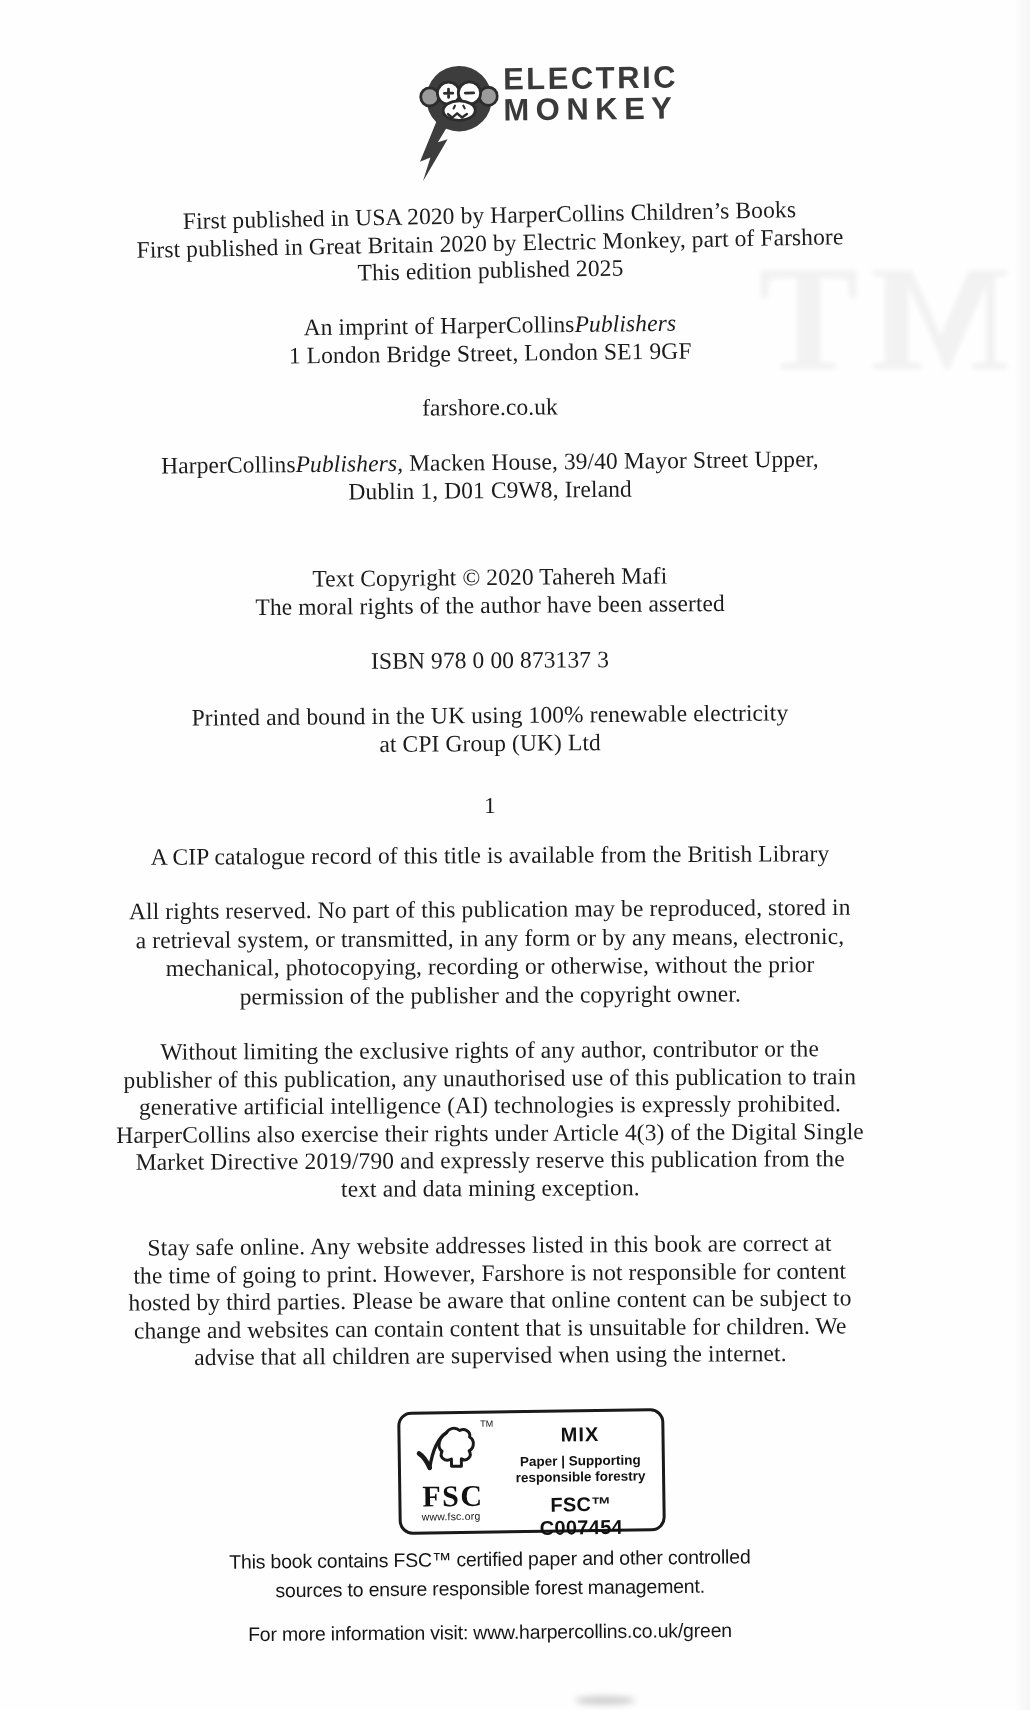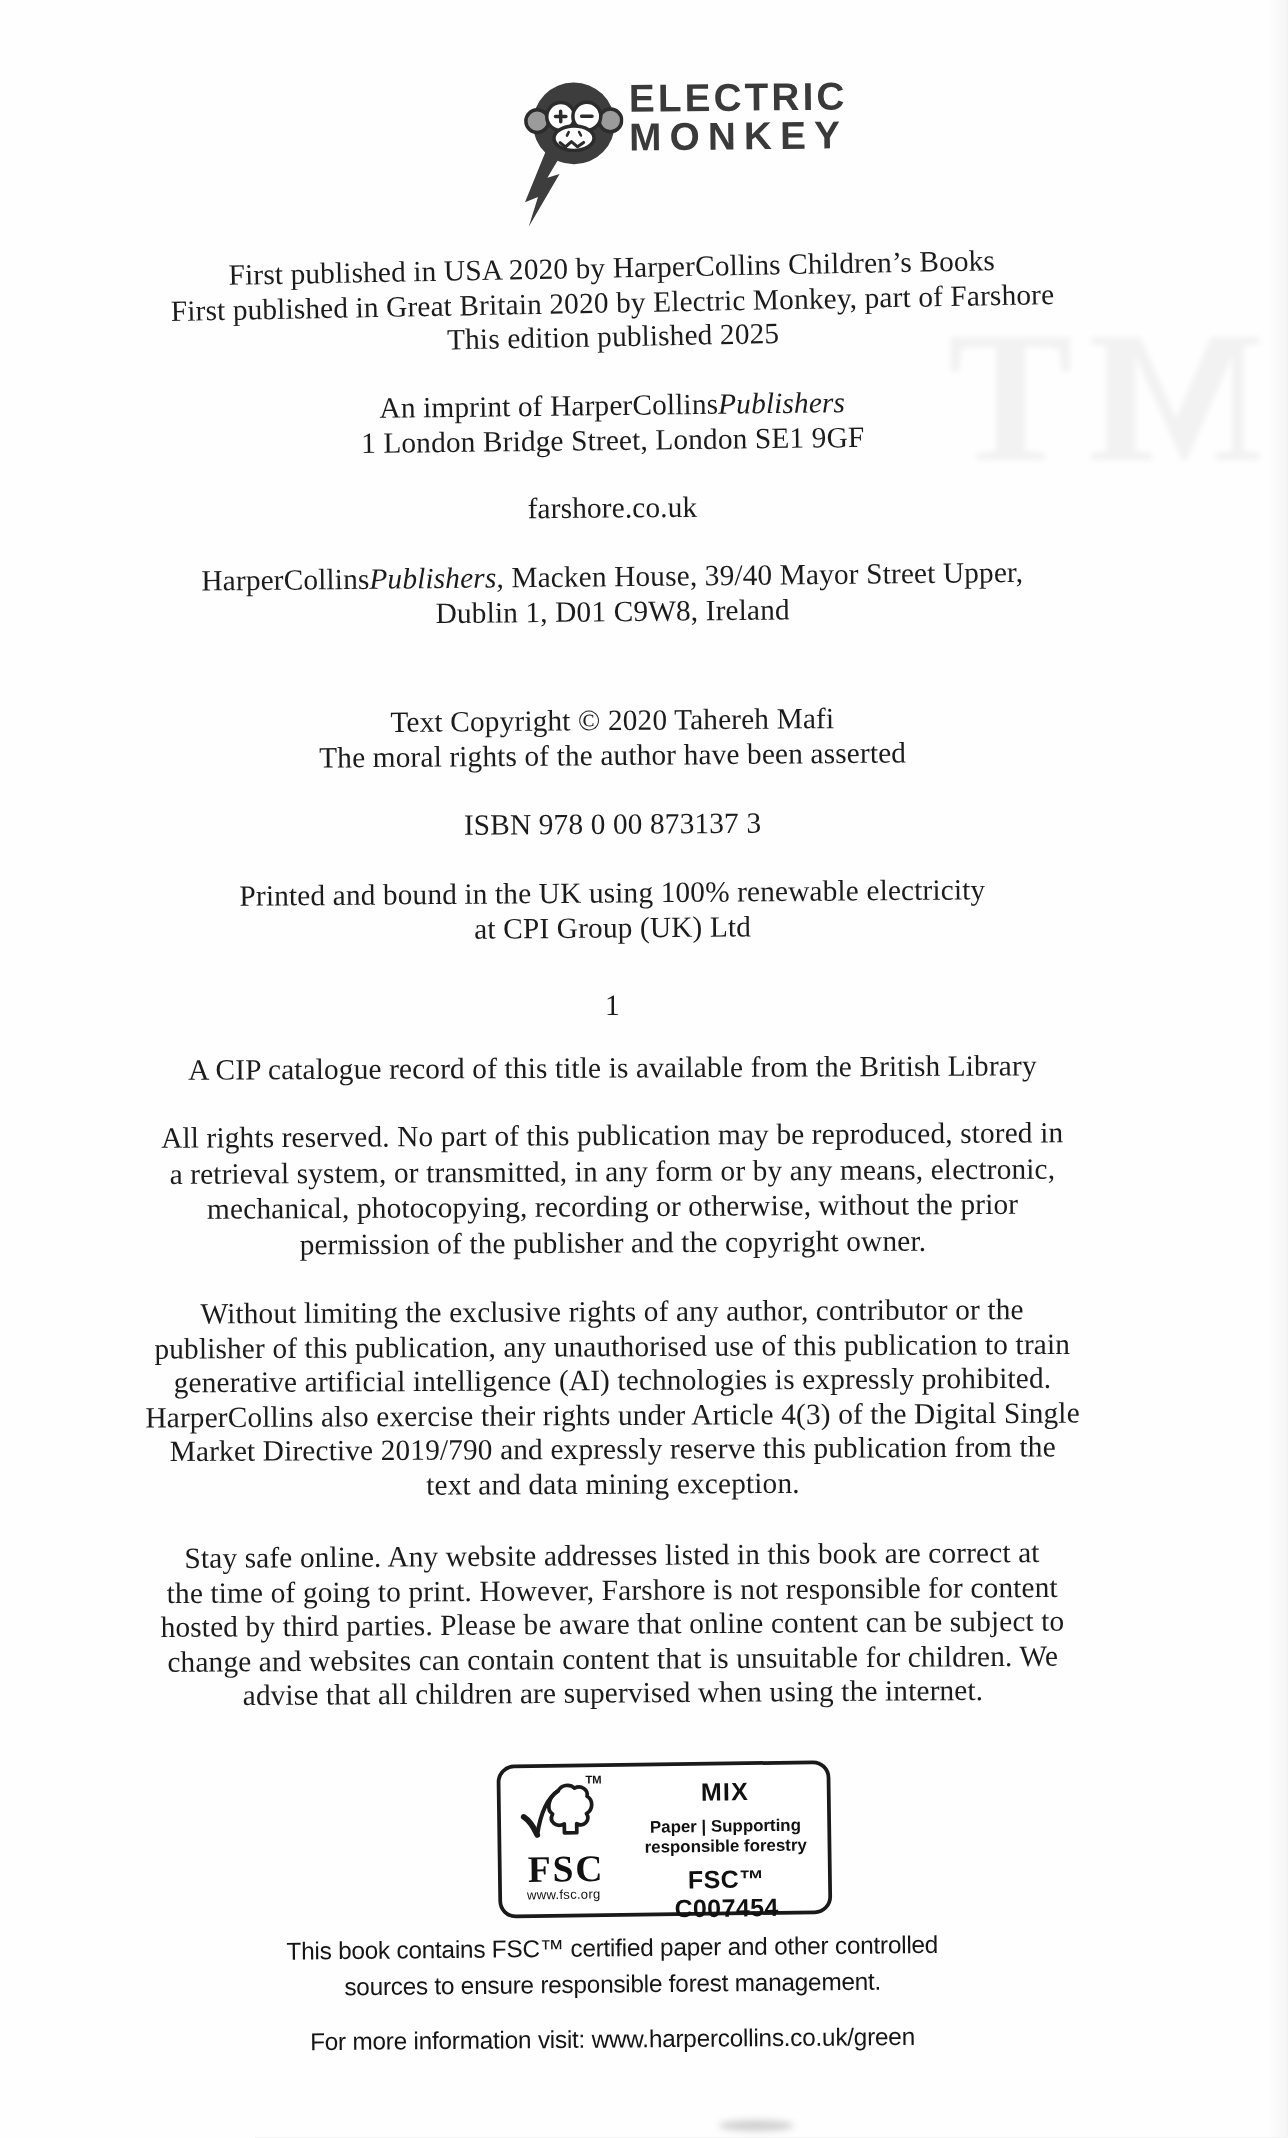--- a/index.html
+++ b/index.html
@@ -38,21 +38,21 @@
   }
   
   .fsc-box {
     position:absolute; left:398px; top:1410px; width:267px; height:123px;
     box-sizing:border-box; border:3px solid #1a1a1a; border-radius:14px; background:#fff;
     transform:rotate(-0.8deg); display:flex;
     font-family:"Liberation Sans",sans-serif; color:#111;
   }
   .fsc-left { width:106px; position:relative; padding:9px 0 0 13px; box-sizing:border-box; }
   .fsc-left svg { display:block; }
-  .fsc-tm { position:absolute; top:5px; left:68px; font-size:9px; font-weight:bold; }
+  .fsc-tm { position:absolute; top:5px; left:80px; font-size:9px; font-weight:normal; }
   .fsc-brand { font-family:"Liberation Serif",serif; font-weight:bold; font-size:30px; line-height:27px; letter-spacing:1.5px; margin:3px 0 0 8px; }
   .fsc-url { font-size:10.5px; margin:1px 0 0 7px; letter-spacing:0.2px; }
   .fsc-right { flex:1; text-align:center; padding:11px 8px 0 0; }
   .fsc-mix { font-size:20px; font-weight:bold; letter-spacing:1px; }
   .fsc-desc { font-size:13.5px; font-weight:bold; line-height:16px; margin-top:7px; }
   .fsc-license { font-size:20px; font-weight:bold; margin-top:8px; letter-spacing:0.3px; }
   
   .sans-note { font-family:"Liberation Sans",sans-serif; font-size:19.5px; line-height:29px; letter-spacing:-0.2px; color:#151515; }
   
   .right-edge { position:absolute; right:0; top:0; width:16px; height:1710px;

